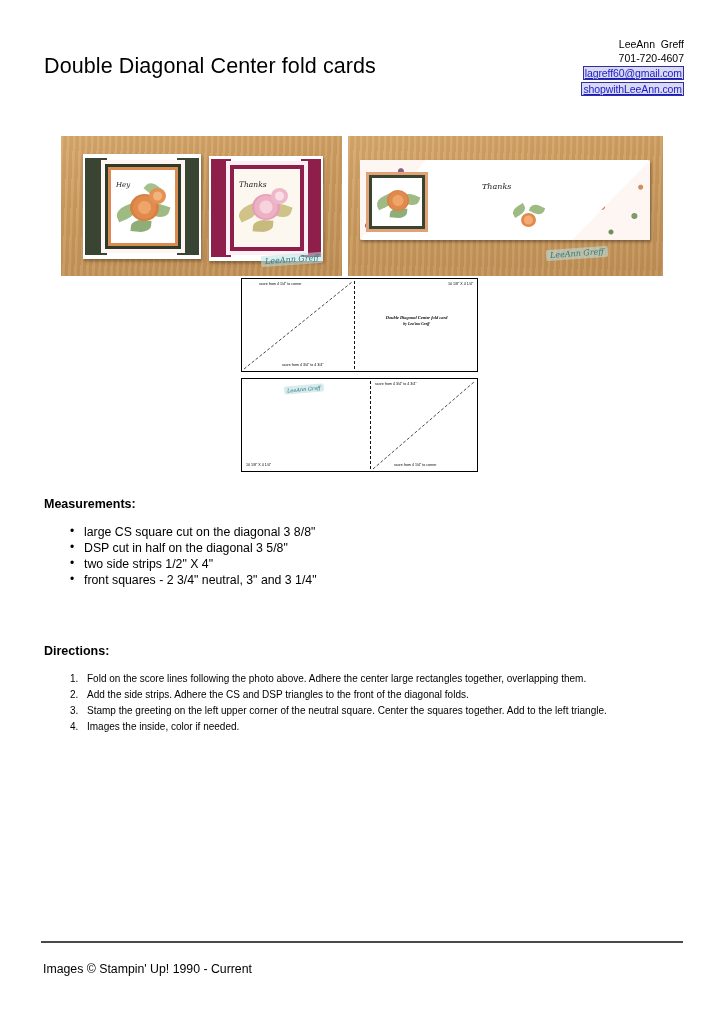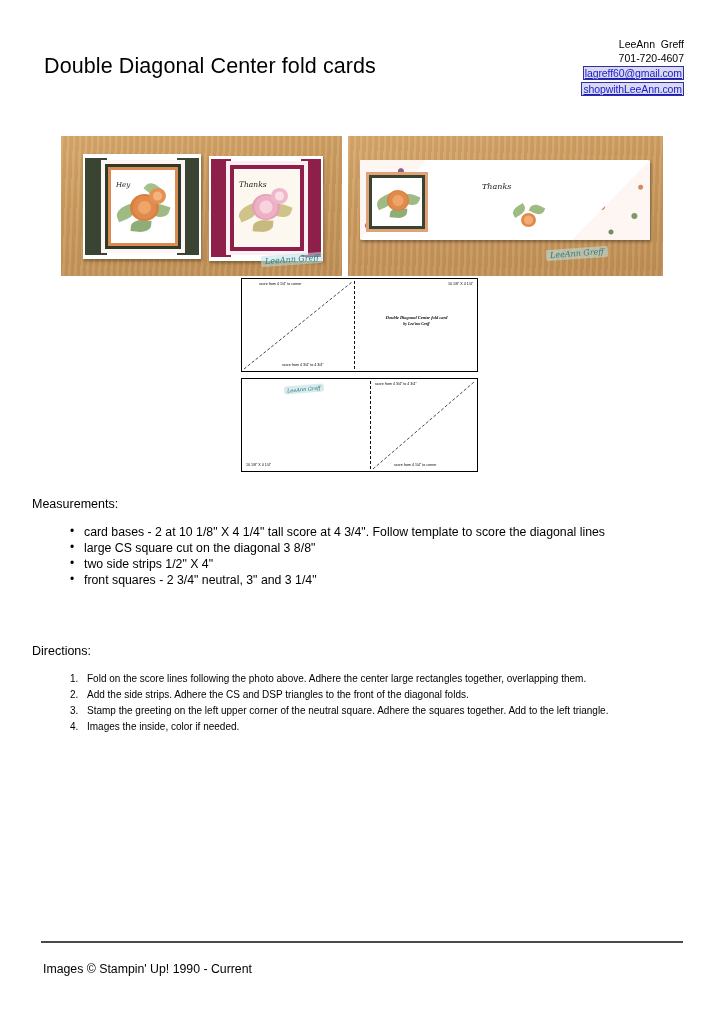--- a/index.html
+++ b/index.html
@@ -206,23 +206,23 @@
     background: rgba(178,216,219,0.5);
     padding: 1px 3px;
     border-radius: 2px;
     transform: rotate(-5deg);
     white-space: nowrap;
   }
 
   
   .section-head {
     position: absolute;
-    left: 32px;
+    left: 44px;
     font-size: 12.5px;
-    font-weight: normal;
+    font-weight: bold;
   }
   .head-measurements { top: 497px; }
   .head-directions { top: 644px; }
 
   ul.meas {
     position: absolute;
     left: 44px;
     top: 524px;
     width: 632px;
     margin: 0;
@@ -400,30 +400,30 @@
       <div class="tlabel" style="left:133px; top:3px;">score from 4 3/4" to 4 3/4"</div>
       <div class="tlabel" style="left:152px; bottom:3px;">score from 4 1/4" to corner</div>
       <div class="tlabel" style="left:4px; bottom:3px;">10 1/8" X 4 1/4"</div>
 
       <div class="tsig" style="left:42px; top:6px;">LeeAnn Greff</div>
     </div>
   </div>
 
   <div class="section-head head-measurements">Measurements:</div>
   <ul class="meas">
-    <li>card bases - 2 at 10 1/8" X 4 1/4" tall score at 4 3/4". Follow template to score the diagonal lines</li>
     <li>large CS square cut on the diagonal 3 8/8"</li>
+    <li>DSP cut in half on the diagonal 3 5/8"</li>
     <li>two side strips 1/2" X 4"</li>
     <li>front squares - 2 3/4" neutral, 3" and 3 1/4"</li>
   </ul>
 
   <div class="section-head head-directions">Directions:</div>
   <ol class="dirs">
     <li>Fold on the score lines following the photo above.  Adhere the center large rectangles together, overlapping them.</li>
     <li>Add the side strips. Adhere the CS and DSP triangles to the front of the diagonal folds.</li>
-    <li>Stamp the greeting on the left upper corner of the neutral square. Adhere the squares together. Add to the left triangle.</li>
+    <li>Stamp the greeting on the left upper corner of the neutral square. Center the squares together. Add to the left triangle.</li>
     <li>Images the inside, color if needed.</li>
   </ol>
 
   <div class="footer-rule"></div>
   <div class="footer-text">Images © Stampin' Up! 1990 - Current</div>
 
 </div>
 
 </body></html>

